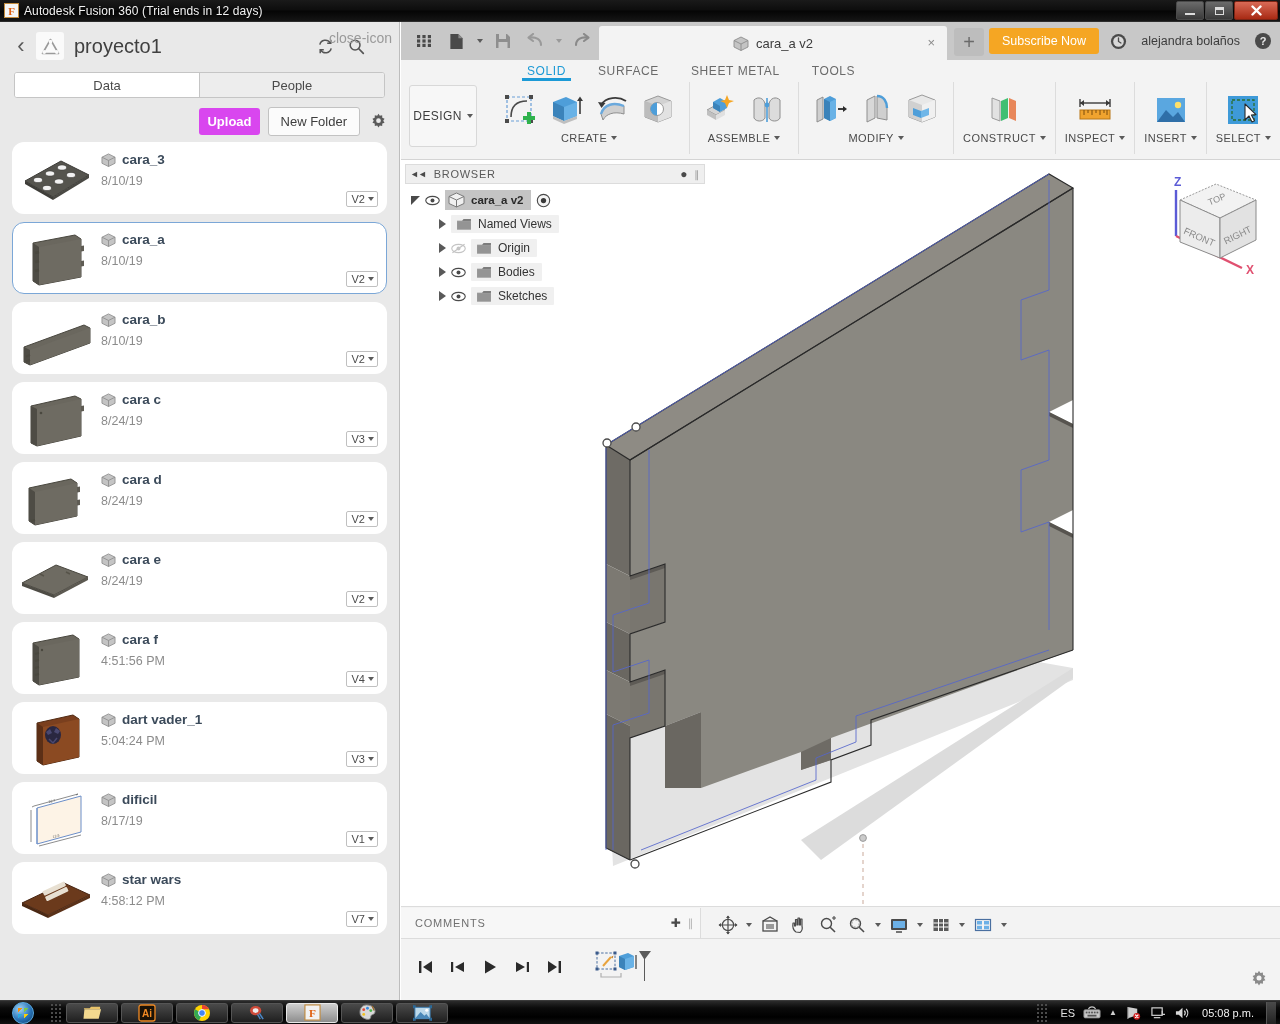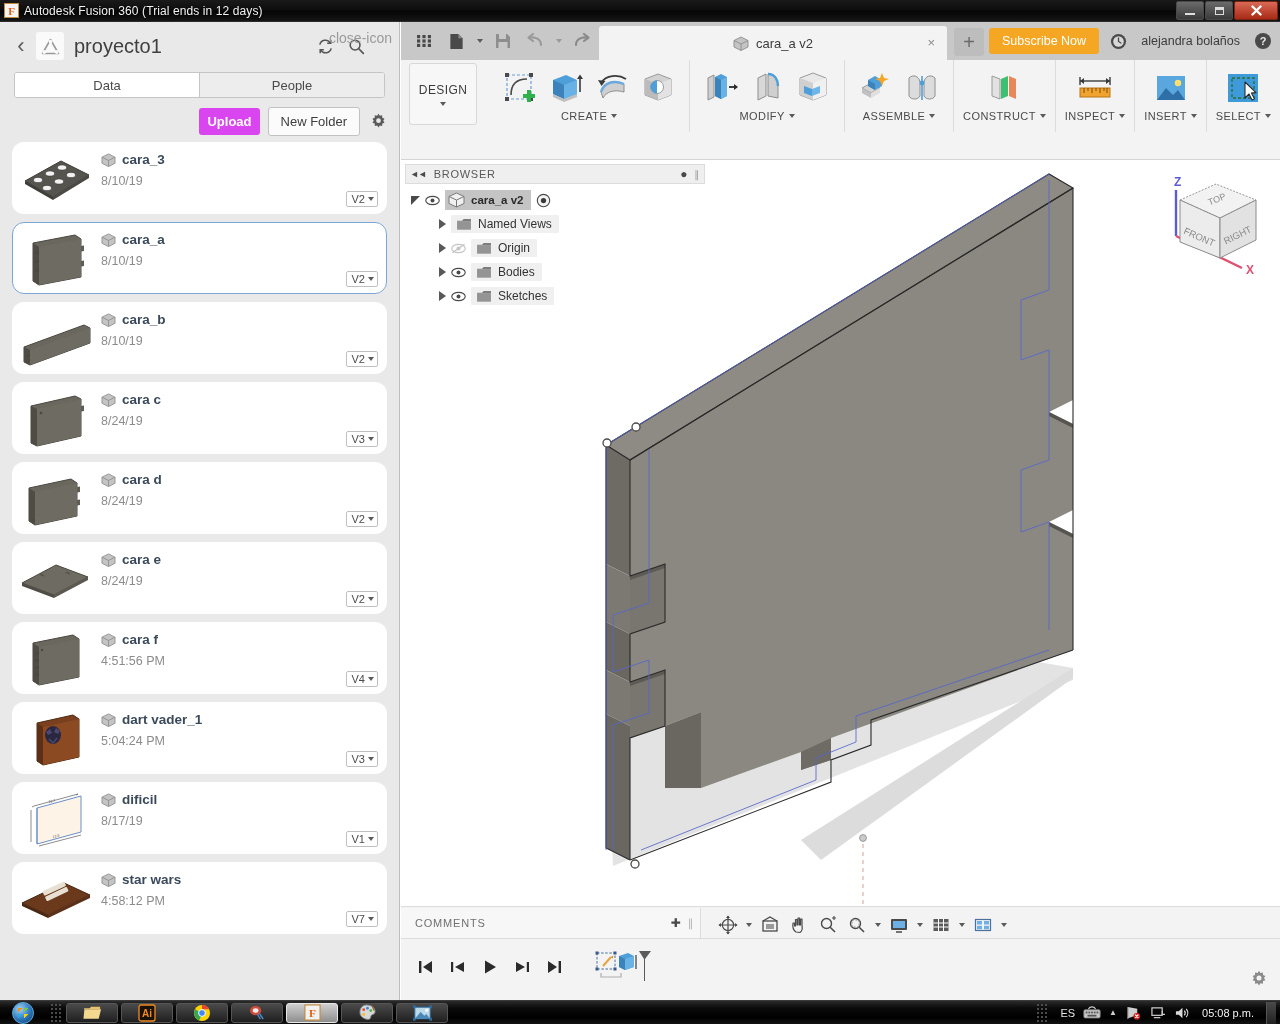--- a/index.html
+++ b/index.html
@@ -174,21 +174,21 @@
   }
   .rtab.active { color: #1c9ad6; }
   .rtab.active::after {
     content:''; position:absolute; left: 11px; right: 11px; bottom: -3px; height: 3px; background: #1c9ad6;
   }
   .rbody { display: flex; align-items: flex-start; padding-left: 8px; height: 78px; }
   .design-box {
     width: 108px; height: 62px; margin-top: 3px; margin-right: 12px;
     border: 1px solid #d8d8d8; border-radius: 3px; background: #f7f7f7;
     display: flex; align-items: center; justify-content: center; gap: 5px;
-    font-size: 12px; color: #3c3c3c; letter-spacing: .4px; cursor: pointer; flex-direction: column;
+    font-size: 12px; color: #3c3c3c; letter-spacing: .4px; cursor: pointer;
   }
   .rgroup {
     display: flex; flex-direction: column; align-items: center;
     padding: 0 9px; height: 72px; justify-content: flex-start;
     border-right: 1px solid #dcdcdc;
   }
   .rgroup:last-child { border-right: none; }
   .ricons { display: flex; gap: 2px; align-items: flex-end; height: 50px; padding-top: 4px; }
   .ricon { width: 44px; height: 44px; display:flex; align-items:center; justify-content:center; cursor: pointer; }
   .rlabel { font-size: 11px; color: #4a4a4a; letter-spacing: .4px; display:flex; align-items:center; gap:4px; cursor:pointer;}
@@ -735,20 +735,26 @@
           <span>
             <svg width="18" height="18" viewBox="0 0 18 18">
                 <circle cx="9" cy="9" r="8" fill="#4a4a4a"></circle>
                 <text x="9" y="13.2" font-size="11" font-weight="bold" fill="#e8e8e8" text-anchor="middle" font-family="Liberation Sans">?</text>
               </svg>
           </span>
         </div>
       </div>
 
       <div class="ribbon">
+        <div class="rtabs">
+          <div class="rtab active">SOLID</div>
+          <div class="rtab">SURFACE</div>
+          <div class="rtab">SHEET METAL</div>
+          <div class="rtab">TOOLS</div>
+        </div>
         <div class="rbody">
           <div class="design-box">
             <span>DESIGN</span>
               <i class="caret"></i>
           </div>
 
           <div class="rgroup">
             <div class="ricons">
               <div class="ricon">
                 <svg width="34" height="34" viewBox="0 0 34 34">
@@ -797,20 +803,47 @@
             <div class="rlabel">
               <span>CREATE</span>
                 <i class="caret"></i>
             </div>
           </div>
 
           <div class="rgroup">
             <div class="ricons">
               <div class="ricon">
                 <svg width="36" height="36" viewBox="0 0 36 36">
+                  <path d="M4 18 L13 13 L22 18 L13 23 Z" fill="#d4d4d4" stroke="#9a9a9a"></path>
+                  <path d="M4 18 L13 23 L13 28 L4 23 Z" fill="#c0c0c0"></path>
+                  <path d="M13 23 L22 18 L22 23 L13 28 Z" fill="#e0e0e0"></path>
+                  <path d="M10 10 L17 6 L24 10 L24 16 L17 20 L10 16 Z" fill="#4e9ed9"></path>
+                  <path d="M10 10 L17 14 L17 20 L10 16 Z" fill="#3b83ba"></path>
+                  <path d="M24 3 L26 8 L31 9 L26 11 L24 16 L22 11 L17 9 L22 8 Z" fill="#f5a623"></path>
+                </svg>
+              </div>
+              <div class="ricon">
+                <svg width="36" height="36" viewBox="0 0 36 36">
+                  <path d="M5 8 C9 4 15 6 16 12 L16 26 C14 30 7 30 5 26 Z" fill="#dcdcdc" stroke="#8e8e8e"></path>
+                  <path d="M31 8 C27 4 21 6 20 12 L20 26 C22 30 29 30 31 26 Z" fill="#dcdcdc" stroke="#8e8e8e"></path>
+                  <path d="M18 6 L18 30" stroke="#4e9ed9" stroke-width="1.6"></path>
+                  <circle cx="18" cy="13" r="2.4" fill="#4e9ed9"></circle>
+                </svg>
+              </div>
+            </div>
+            <div class="rlabel">
+              <span>ASSEMBLE</span>
+                <i class="caret"></i>
+            </div>
+          </div>
+
+          <div class="rgroup">
+            <div class="ricons">
+              <div class="ricon">
+                <svg width="36" height="36" viewBox="0 0 36 36">
                   <path d="M5 8 L11 5 L11 27 L5 30 Z" fill="#cfcfcf" stroke="#8e8e8e"></path>
                   <path d="M12 7 L18 4 L24 7 L24 26 L18 29 L12 26 Z" fill="#4e9ed9"></path>
                   <path d="M12 7 L18 10 L18 29 L12 26 Z" fill="#3b83ba"></path>
                   <path d="M18 10 L24 7 L24 26 L18 29 Z" fill="#69b2e6"></path>
                   <path d="M26 17 L33 17" stroke="#2a2a2a" stroke-width="1.8"></path>
                     <path d="M31 14 L35 17 L31 20" fill="#2a2a2a"></path>
                 </svg>
               </div>
               <div class="ricon">
                 <svg width="36" height="36" viewBox="0 0 36 36">
@@ -824,47 +857,20 @@
                   <path d="M5 8 L18 3 L31 8 L31 25 L18 30 L5 25 Z" fill="#e8e8e8" stroke="#9a9a9a"></path>
                   <path d="M5 8 L18 13 L18 30 L5 25 Z" fill="#d0d0d0"></path>
                   <path d="M18 13 L31 8 L31 25 L18 30 Z" fill="#f0f0f0"></path>
                   <path d="M9 16 L17 19 L17 26 L9 23 Z" fill="#4e9ed9"></path>
                   <path d="M17 19 L25 16 L25 23 L17 26 Z" fill="#6fb6e8"></path>
                 </svg>
               </div>
             </div>
             <div class="rlabel">
               <span>MODIFY</span>
-                <i class="caret"></i>
-            </div>
-          </div>
-
-          <div class="rgroup">
-            <div class="ricons">
-              <div class="ricon">
-                <svg width="36" height="36" viewBox="0 0 36 36">
-                  <path d="M4 18 L13 13 L22 18 L13 23 Z" fill="#d4d4d4" stroke="#9a9a9a"></path>
-                  <path d="M4 18 L13 23 L13 28 L4 23 Z" fill="#c0c0c0"></path>
-                  <path d="M13 23 L22 18 L22 23 L13 28 Z" fill="#e0e0e0"></path>
-                  <path d="M10 10 L17 6 L24 10 L24 16 L17 20 L10 16 Z" fill="#4e9ed9"></path>
-                  <path d="M10 10 L17 14 L17 20 L10 16 Z" fill="#3b83ba"></path>
-                  <path d="M24 3 L26 8 L31 9 L26 11 L24 16 L22 11 L17 9 L22 8 Z" fill="#f5a623"></path>
-                </svg>
-              </div>
-              <div class="ricon">
-                <svg width="36" height="36" viewBox="0 0 36 36">
-                  <path d="M5 8 C9 4 15 6 16 12 L16 26 C14 30 7 30 5 26 Z" fill="#dcdcdc" stroke="#8e8e8e"></path>
-                  <path d="M31 8 C27 4 21 6 20 12 L20 26 C22 30 29 30 31 26 Z" fill="#dcdcdc" stroke="#8e8e8e"></path>
-                  <path d="M18 6 L18 30" stroke="#4e9ed9" stroke-width="1.6"></path>
-                  <circle cx="18" cy="13" r="2.4" fill="#4e9ed9"></circle>
-                </svg>
-              </div>
-            </div>
-            <div class="rlabel">
-              <span>ASSEMBLE</span>
                 <i class="caret"></i>
             </div>
           </div>
 
           <div class="rgroup">
             <div class="ricons">
               <div class="ricon">
                 <svg width="36" height="36" viewBox="0 0 36 36">
                   <path d="M6 6 L14 9 L14 29 L6 26 Z" fill="#e2e2e2" stroke="#9a9a9a"></path>
                   <path d="M15 9 L22 6 L22 26 L15 29 Z" fill="#3fbf72"></path>

